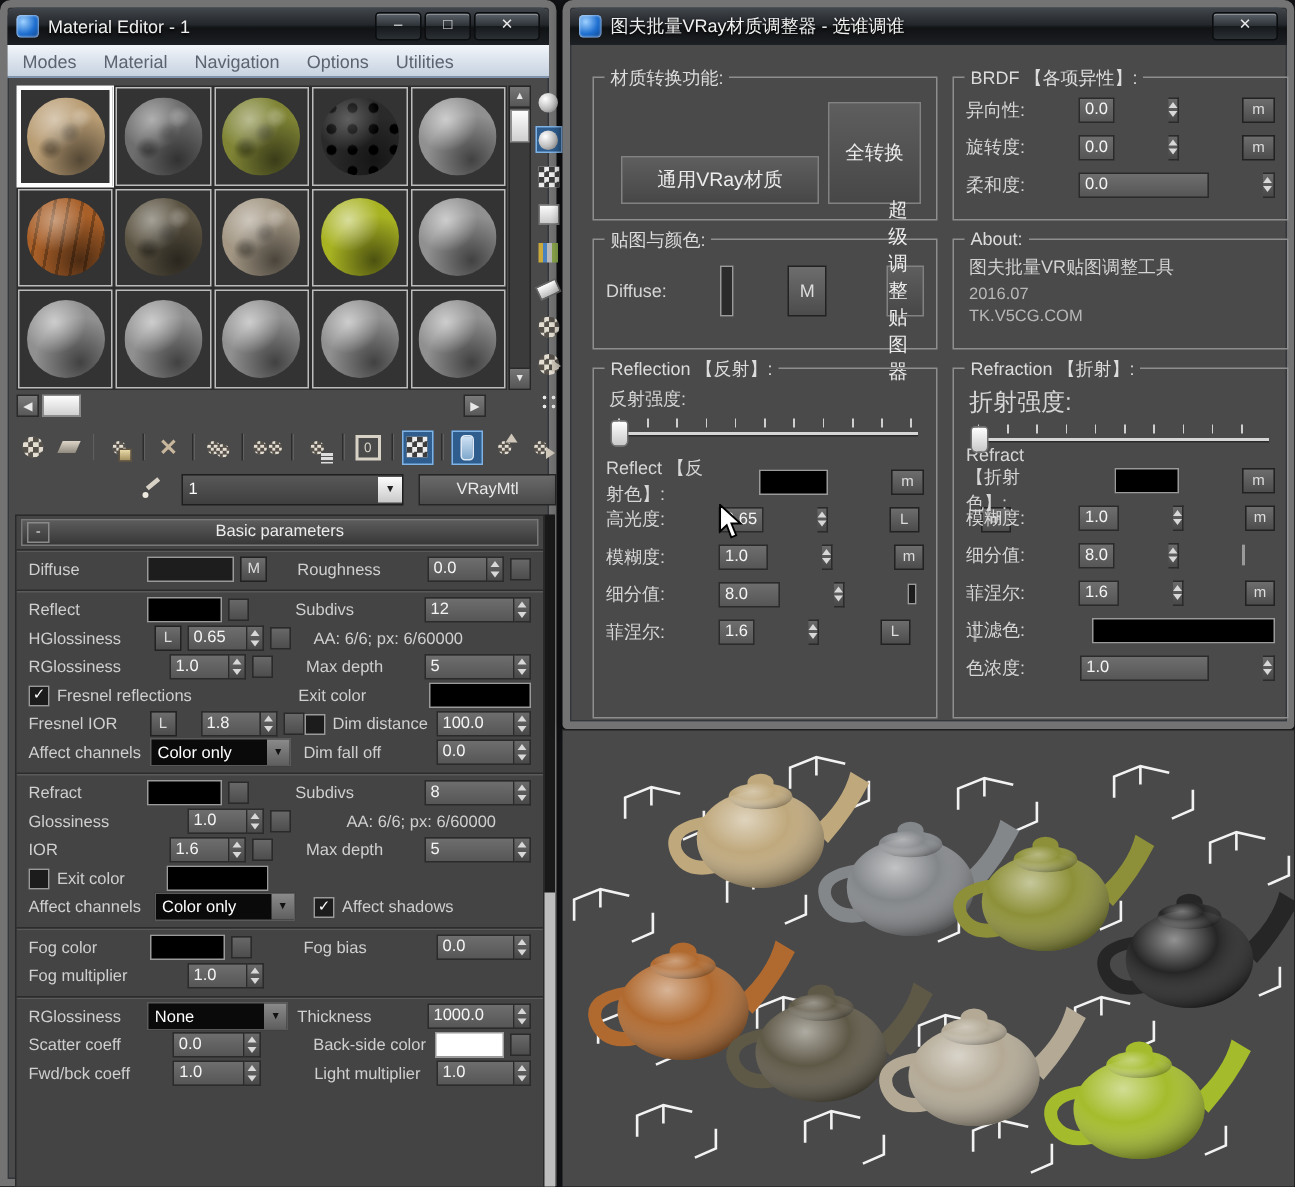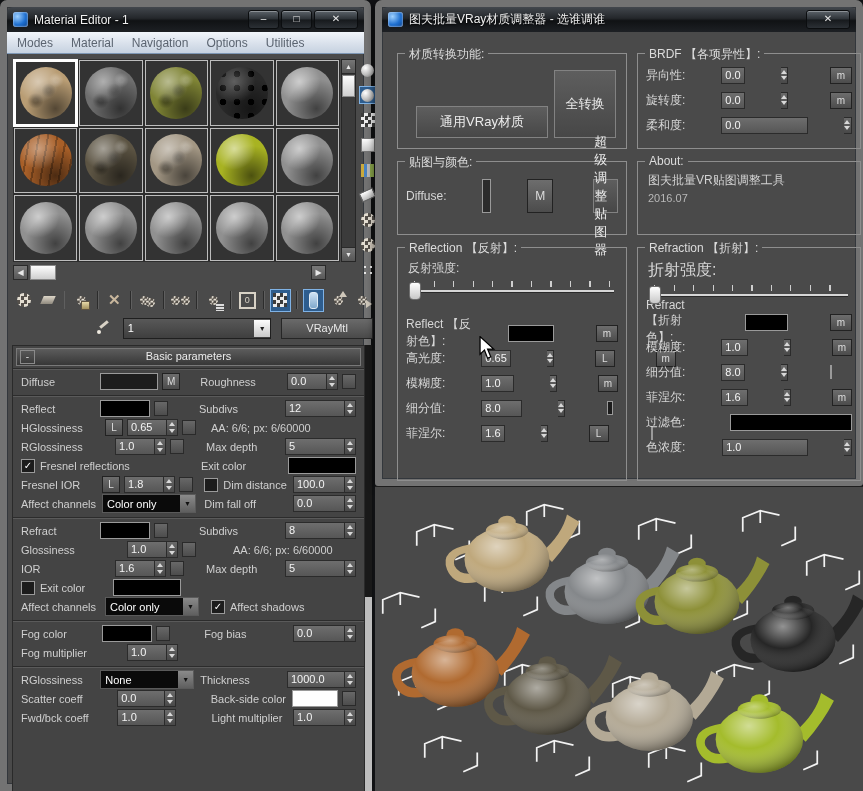--- a/index.html
+++ b/index.html
@@ -1,18 +1,18 @@
 <!DOCTYPE html>
 <html><head>
 <meta charset="utf-8">
 <style>
   html,body{margin:0;padding:0;}
   body{width:863px;height:791px;overflow:hidden;background:#141518;
        font-family:"Liberation Sans",sans-serif;-webkit-font-smoothing:antialiased;position:relative;}
-  .win{position:absolute;border:7px solid #737373;border-radius:7px 7px 3px 3px;
+  .win{position:absolute;border:5px solid #737373;border-radius:7px 7px 3px 3px;
        box-shadow:inset 0 0 0 1px #33373c,0 0 8px rgba(0,0,0,.6);background:#4a4a4a;box-sizing:border-box;}
   .titlebar{height:25px;display:flex;align-items:center;padding:0 6px;border-radius:6px 6px 0 0;
        background:linear-gradient(180deg,#42474d,#24272b 45%,#101214 55%,#1d2024);}
   .titlebar .ttl{color:#f0f0f0;font-size:12px;margin-left:6px;flex:1;text-shadow:0 1px 2px #000;}
   .applogo{width:15px;height:15px;border-radius:3px;background:radial-gradient(circle at 30% 30%,#9fd1ff,#1e6fd0 55%,#0b3f86);box-shadow:inset 0 0 2px #fff;}
   .wbtn{width:29px;height:17px;margin-left:2px;border:1px solid #0b0d0f;border-radius:3px;color:#e8e8e8;
        font-size:10px;line-height:15px;text-align:center;
        background:linear-gradient(#5c636a,#2c3136 49%,#16191c 51%,#2b3035);box-shadow:inset 0 1px 0 rgba(255,255,255,.3);}
   .wbtn.close{width:42px;}
   
@@ -378,21 +378,21 @@
           </span>
         <span class="c3">Exit color</span>
         <span class="c4">
             <span class="sw" style="width:66px"></span>
           </span>
       </div>
       <div class="prow">
         <span class="c1">Fresnel IOR</span>
         <span class="c2">
             <span class="mbtn">L</span>
-          <span class="fld" style="width:32px;margin-left:4px">1.8</span>
+          <span class="fld" style="width:32px;margin-left:16px">1.8</span>
           <span class="spin">
               <i class="up"></i>
               <i class="dn"></i>
             </span>
           <span class="mapbox"></span>
           </span>
         <span class="c3" style="display:flex;align-items:center">
           <span class="cb"></span>
           <span>Dim distance</span>
           </span>
@@ -630,31 +630,32 @@
       <span class="sw" style="width:32px;height:32px;background:#2b2b2b"></span>
       <span class="mbtn" style="height:32px;min-width:22px;line-height:32px;font-size:12px">M</span>
       <span class="dlg-btn" style="width:108px;height:32px;margin-left:4px">超级调整贴图器</span>
     </div>
   </div>
 
   <div class="grp" style="left:255px;top:154px;width:224px;height:74px">
     <span class="legend">About:</span>
     <div style="padding:10px 10px 0;font-size:12px;color:#d2d2d2">图夫批量VR贴图调整工具</div>
     <div style="padding:3px 10px 0;font-size:11px;color:#b8b8b8">2016.07</div>
+    <div style="padding:3px 10px 0;font-size:11px;color:#b8b8b8">TK.V5CG.COM</div>
   </div>
 
   <div class="grp" style="left:15px;top:240px;width:230px;height:234px">
     <span class="legend">Reflection 【反射】:</span>
     <div style="padding:12px 10px 2px;font-size:12px;color:#d6d6d6">反射强度:</div>
     <div class="slider">
       <div class="ticks"></div>
       <div class="track"></div>
       <div class="thumb"></div>
     </div>
-    <div class="drow" style="margin-top:23px">
+    <div class="drow" style="margin-top:13px">
       <span style="width:112px">Reflect 【反射色】:</span>
       <span class="sw" style="width:76px"></span>
       <span class="mbtn" style="margin-left:6px;min-width:18px">m</span>
     </div>
     <div class="drow">
       <span class="dlbl">高光度:</span>
       <span class="fld" style="width:86px">0.65</span>
       <span class="spin">
           <i class="up"></i>
           <i class="dn"></i>

